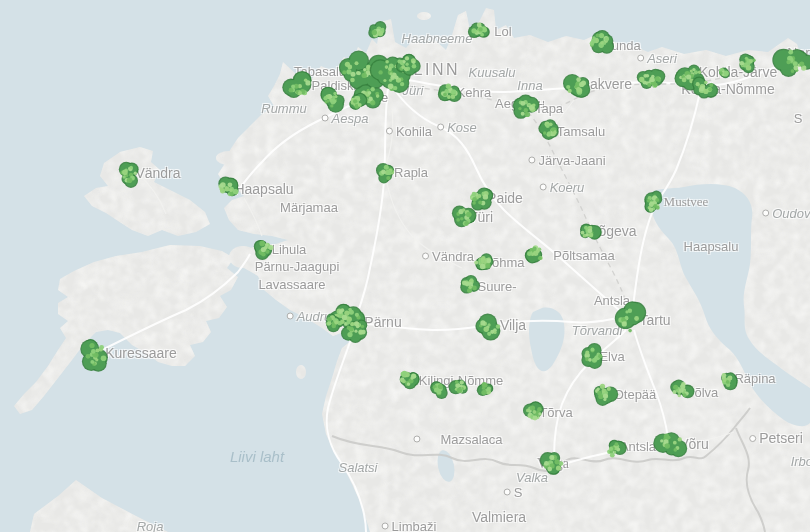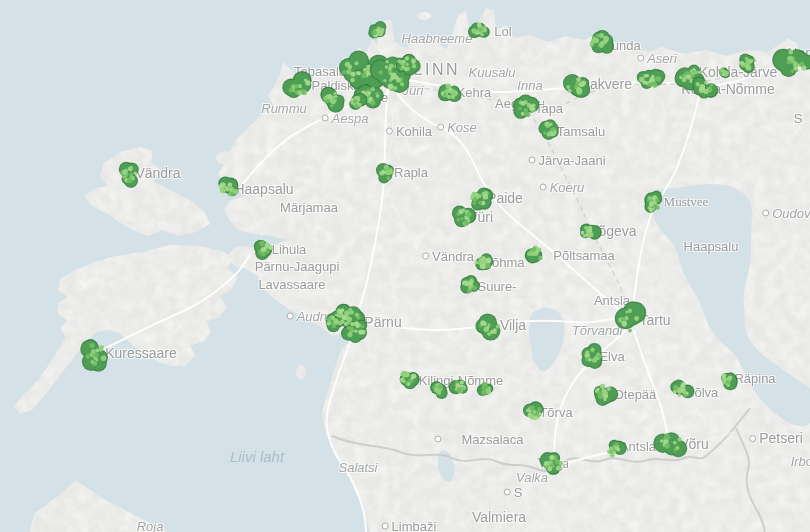--- a/index.html
+++ b/index.html
@@ -281,21 +281,21 @@
       </div>
       <div class="place-label" style="left: 755px; top: 378px;">
         <span>Räpina</span>
       </div>
       <div class="place-label big" style="left: 141px; top: 353px;">
         <span>Kuressaare</span>
       </div>
       <div class="place-label water-label" style="left: 257px; top: 456px;">
         <span>Liivi laht</span>
       </div>
-      <div class="place-label" style="left: 479px; top: 439px; gap: 20px;">
+      <div class="place-label" style="left: 458px; top: 439px; gap: 20px;">
         <span class="town-dot"></span>
         <span>Mazsalaca</span>
       </div>
       <div class="place-label italic" style="left: 358px; top: 467px;">
         <span>Salatsi</span>
       </div>
       <div class="place-label big" style="left: 553px; top: 464px; font-family: Liberation Serif, serif;">
         <span>Valga</span>
       </div>
       <div class="place-label italic" style="left: 532px; top: 477px;">

